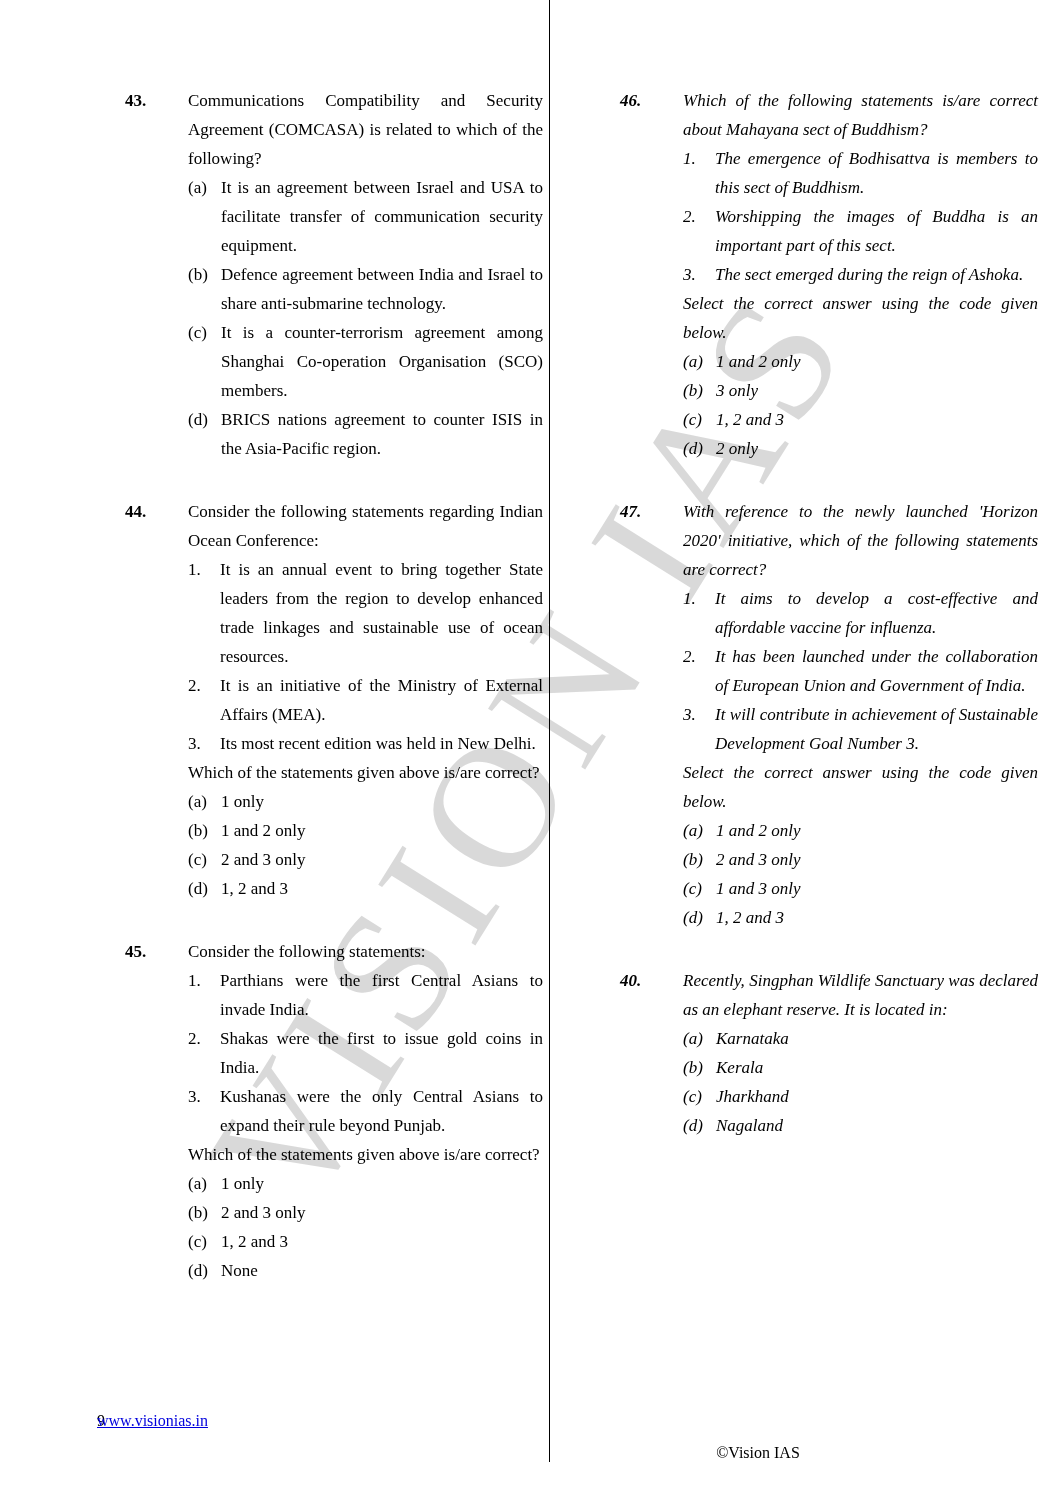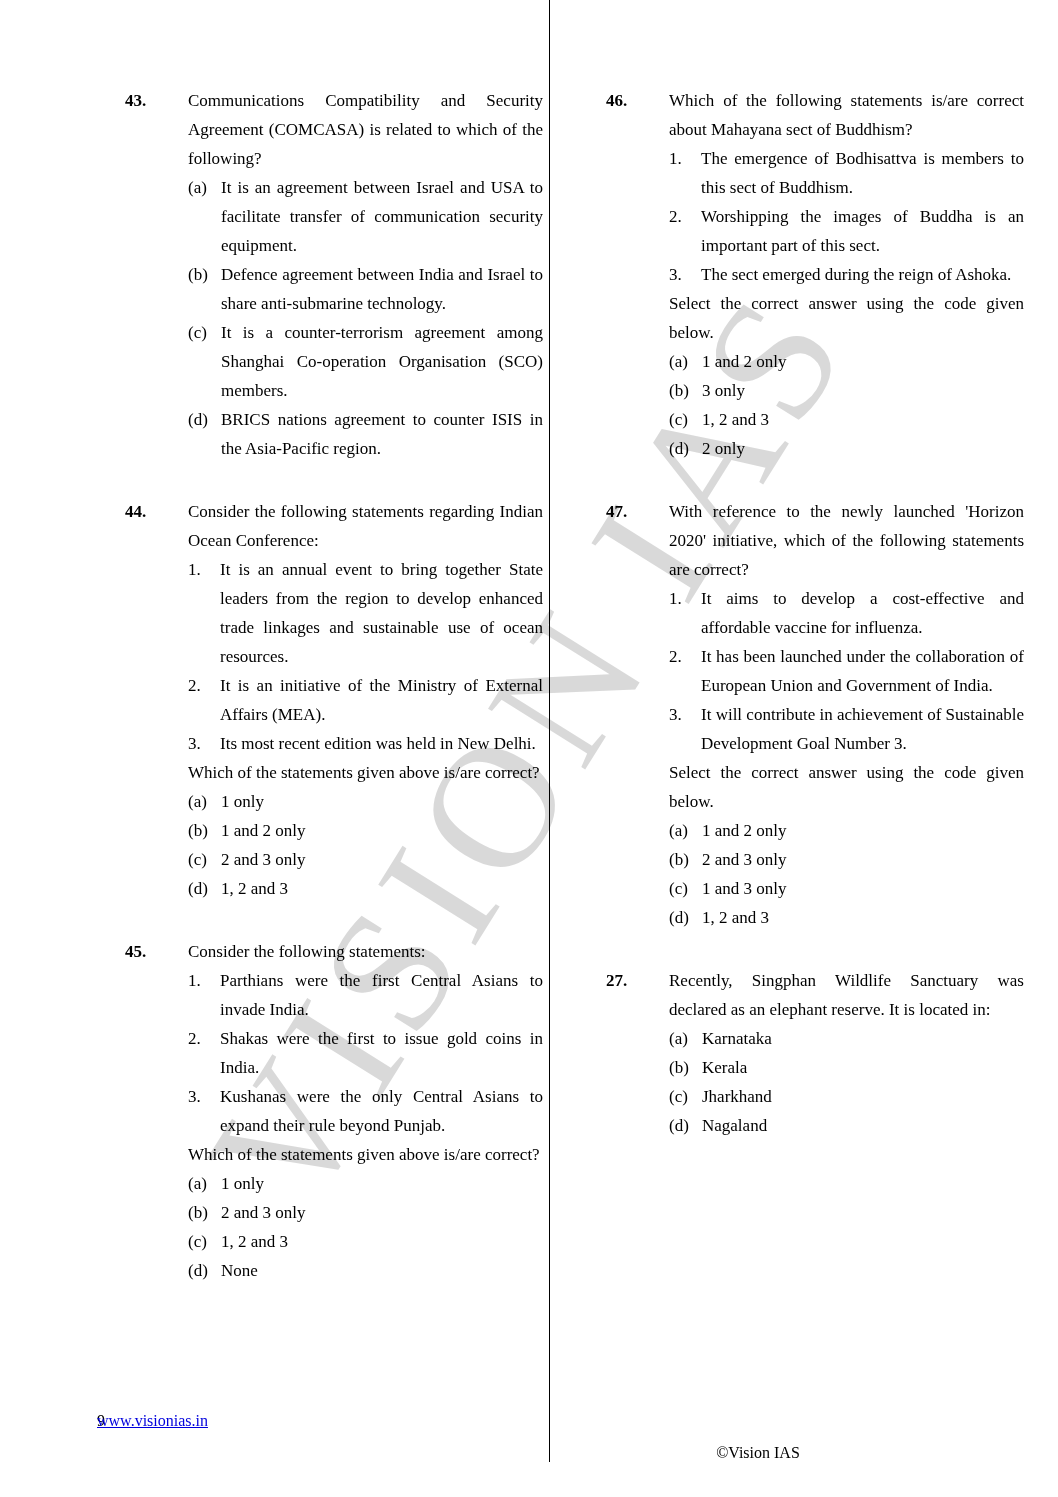--- a/index.html
+++ b/index.html
@@ -18,21 +18,21 @@
     color:rgba(120,120,120,0.28);
     font-family:"Liberation Serif", serif;
     z-index:0;user-select:none;pointer-events:none;
   }
   .divider{
     position:absolute;left:549px;top:0;width:1px;height:1462px;
     background:#000;z-index:2;
   }
   .col{position:absolute;top:86px;z-index:1;margin-left:28px;}
   .col-left{left:97px;width:418px;}
-  .col-right{left:578px;width:418px;}
+  .col-right{left:592px;width:418px;font-style:italic;}
   .question{display:flex;margin-bottom:34px;}
   .q-num{width:63px;flex-shrink:0;font-weight:bold;line-height:29px;}
   .q-body{flex:1;min-width:0;}
   .stem,.followup{margin:0;text-align:justify;line-height:29px;}
   .statement,.option{display:flex;line-height:29px;}
   .s-label{width:32px;flex-shrink:0;}
   .s-text{flex:1;text-align:justify;}
   .o-label{width:33px;flex-shrink:0;}
   .o-text{flex:1;text-align:justify;}
   .footer{
@@ -223,21 +223,21 @@
           <span class="o-text">1 and 3 only</span>
         </div>
         <div class="option">
           <span class="o-label">(d)</span>
           <span class="o-text">1, 2 and 3</span>
         </div>
       </div>
     </div>
 
     <div class="question">
-      <div class="q-num">27.</div>
+      <div class="q-num">40.</div>
       <div class="q-body">
         <p class="stem">Recently, Singphan Wildlife Sanctuary was declared as an elephant reserve. It is located in:</p>
         <div class="option">
           <span class="o-label">(a)</span>
           <span class="o-text">Karnataka</span>
         </div>
         <div class="option">
           <span class="o-label">(b)</span>
           <span class="o-text">Kerala</span>
         </div>

